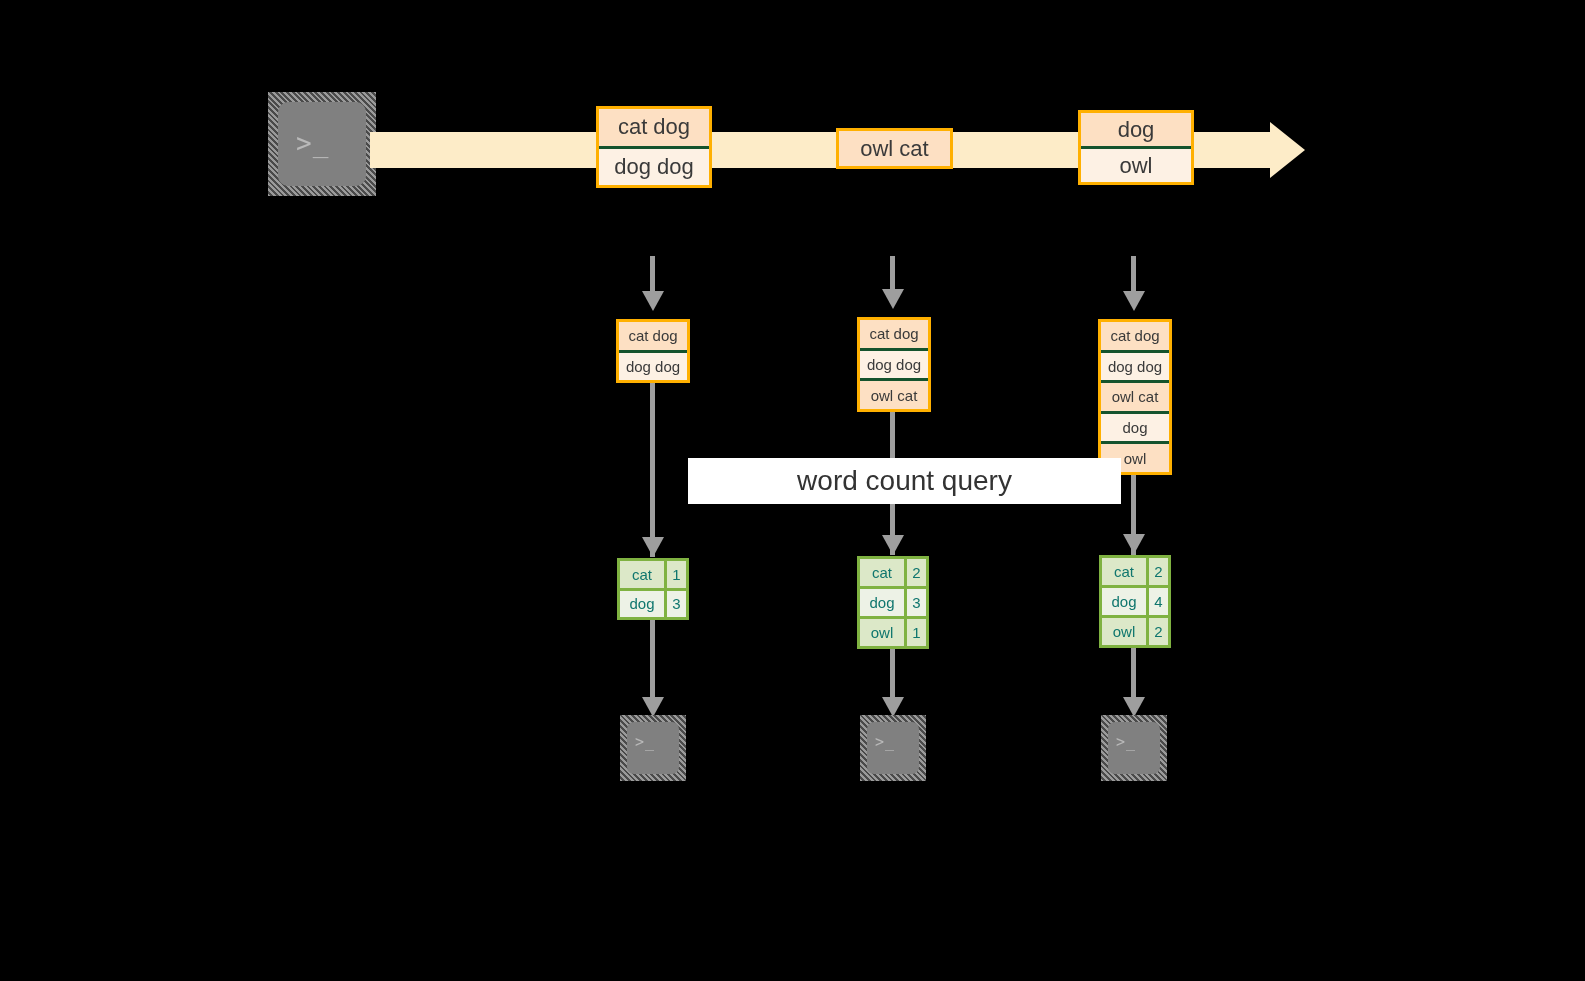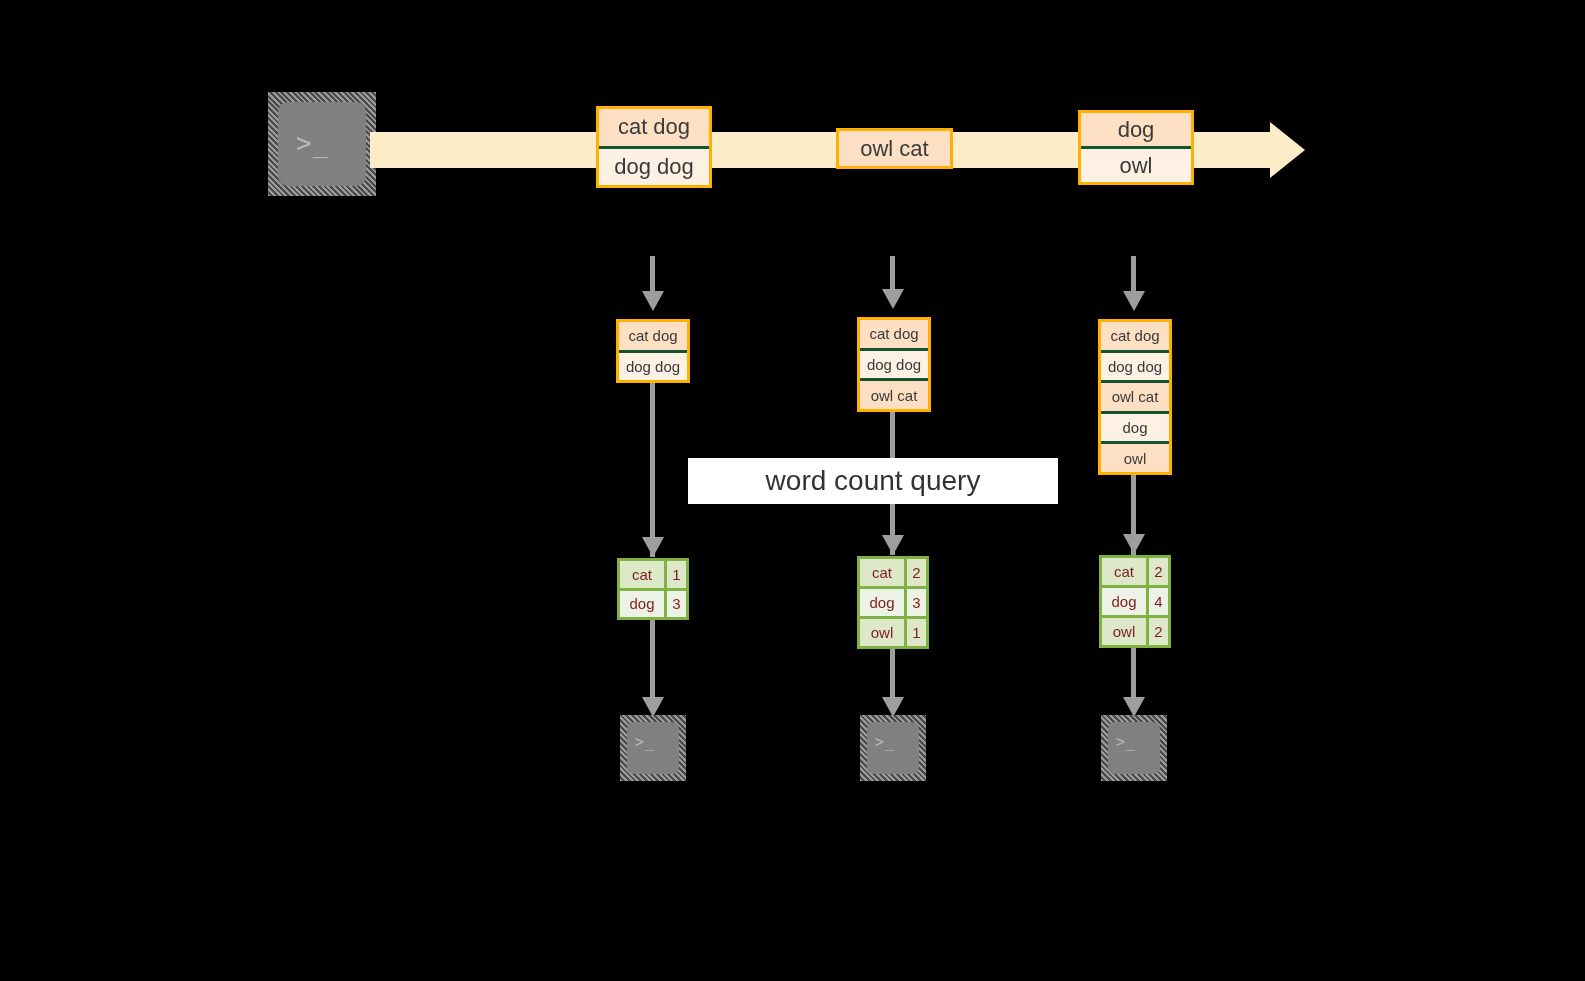--- a/index.html
+++ b/index.html
@@ -94,21 +94,21 @@
     flex: 1 1 auto;
     display: flex;
     box-sizing: border-box;
   }
   .gtable .grow + .grow { border-top: 3px solid #7fb241; }
   .gtable .gcell {
     box-sizing: border-box;
     display: flex;
     align-items: center;
     justify-content: center;
-    color: #7f1d1d;
+    color: #0f766e;
     white-space: nowrap;
   }
   .gtable .gcell.key { flex: 0 0 44px; justify-content: center; }
   .gtable .gcell.val { flex: 1 1 auto; border-left: 3px solid #7fb241; }
   .gtable .grow.dark  .gcell { background: #dce8c8; }
   .gtable .grow.light .gcell { background: #edf2e6; }
 
   
   .vline {
     position: absolute;
@@ -267,17 +267,17 @@
 
   <div class="vline" style="left:1131px; top:648px; height:50px;"></div>
   <div class="vhead" style="left:1123px; top:697px;"></div>
 
   <div class="term" style="left:1101px; top:715px; width:66px; height:66px; padding:7px;">
     <div class="inner" style="border-radius:7px;">
       <span class="prompt" style="left:8px; top:13px; font-size:15px;">&gt;_</span>
     </div>
   </div>
 
-  <div class="banner" style="left:688px; top:458px; width:370px; height:46px; font-size:28px;">
+  <div class="banner" style="left:688px; top:458px; width:433px; height:46px; font-size:28px;">
     <span>word count query</span>
   </div>
 
 </div>
 
 </body></html>

